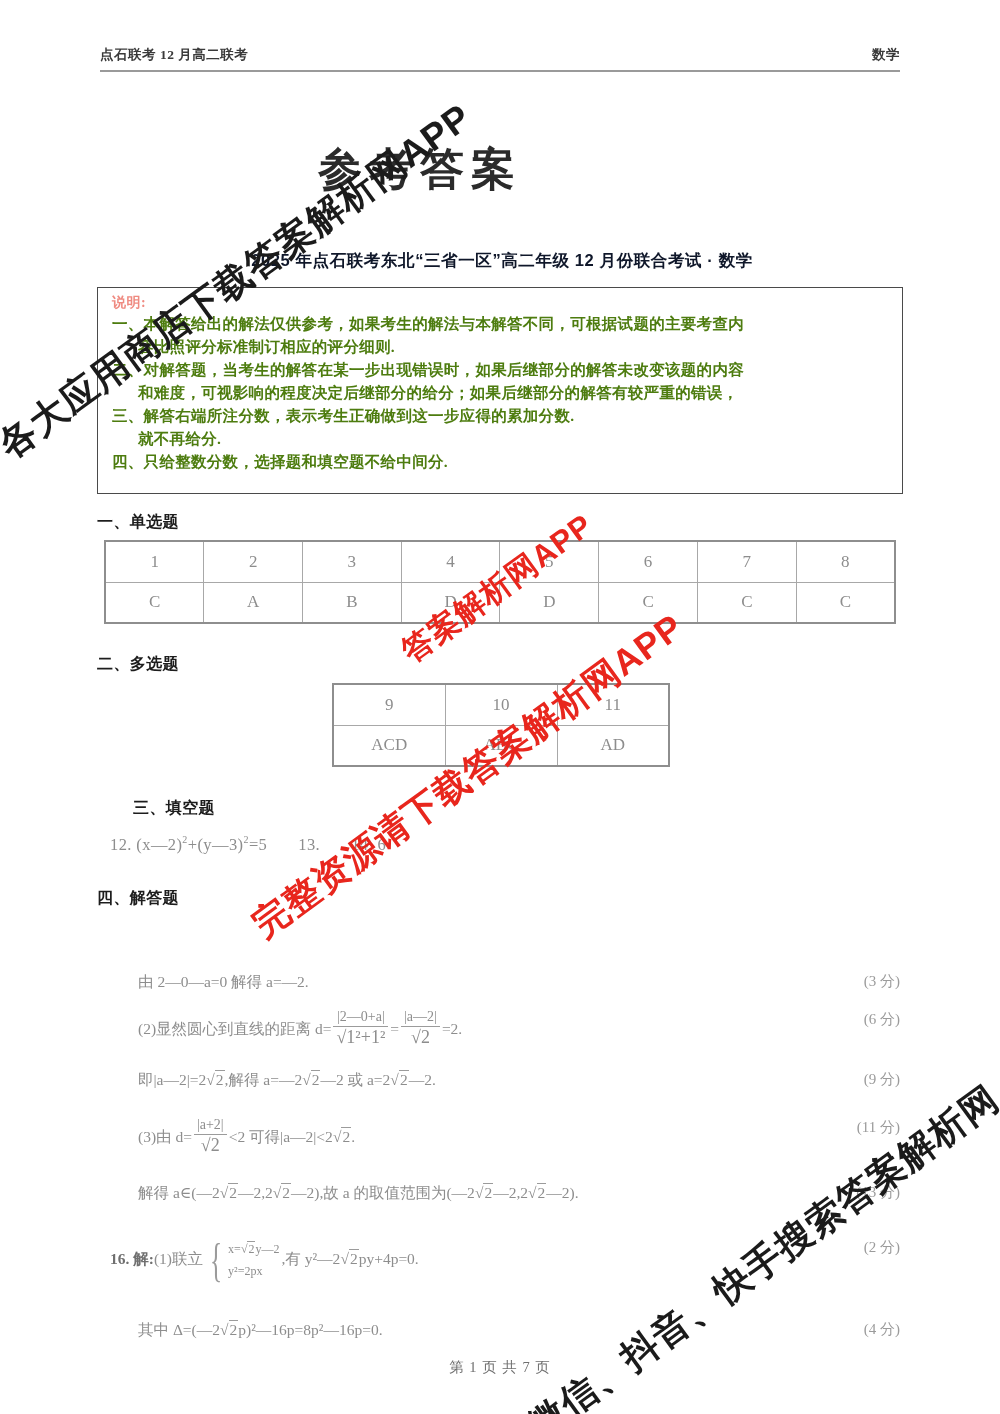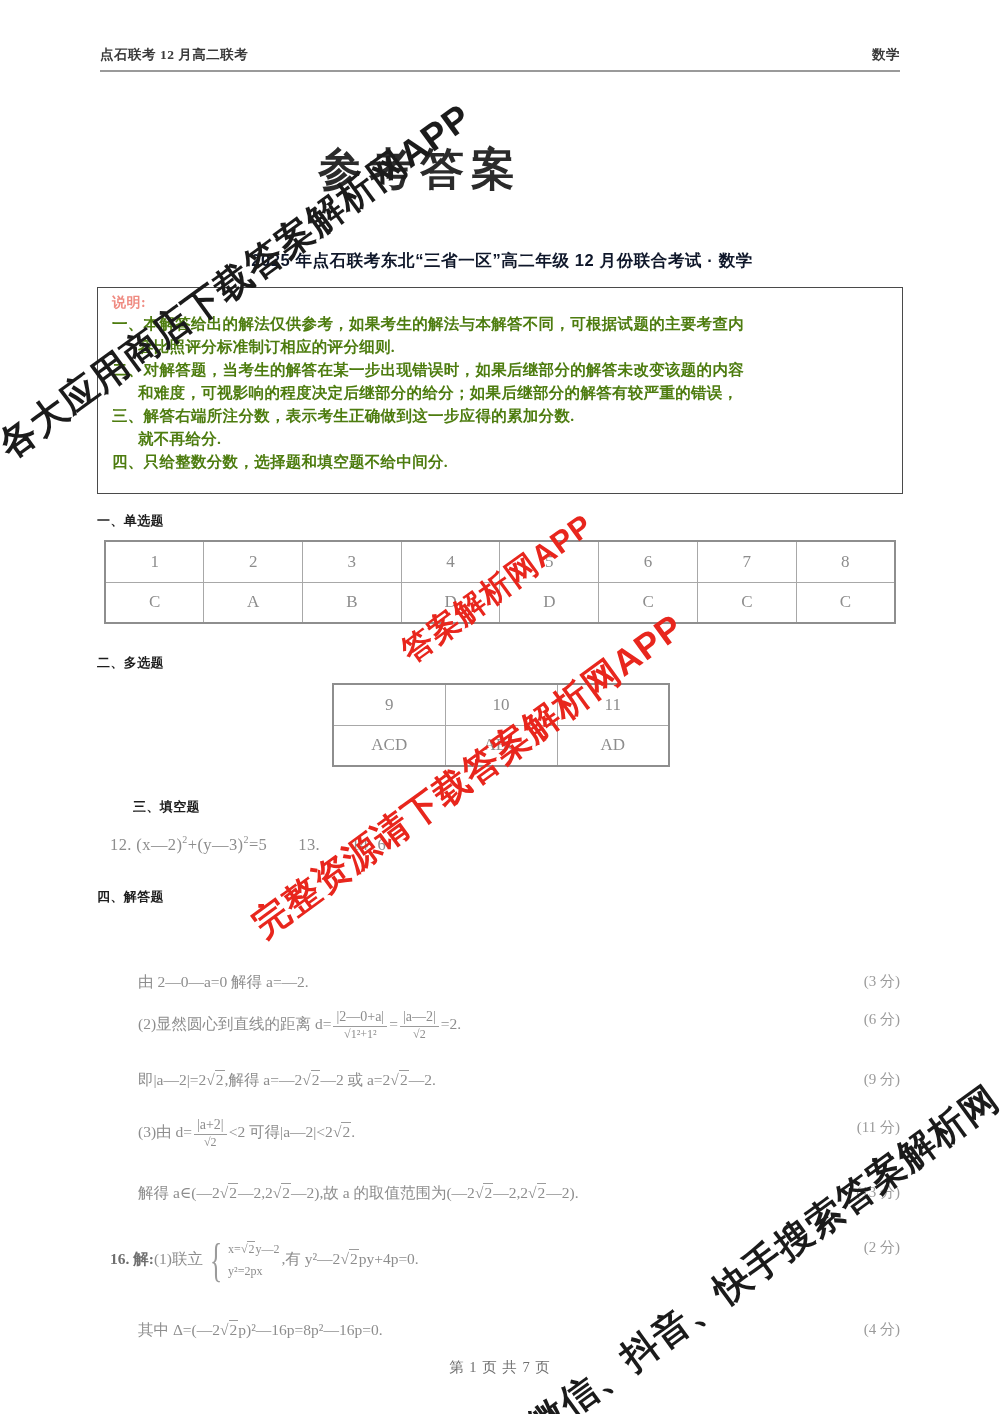--- a/index.html
+++ b/index.html
@@ -98,21 +98,21 @@
     line-height: 1.48;
     letter-spacing: .3px;
     color: #4d7c0f;
     text-indent: 0;
   }
   .note-list li .cont { display: block; padding-left: 26px; }
 
   
   .sec-head {
     position: absolute;
-    font-size: 13px;
+    font-size: 16px;
     font-weight: bold;
     color: #1d1d1d;
     font-family: "Liberation Sans", sans-serif;
     letter-spacing: .4px;
   }
 
   
   table.ans {
     border-collapse: collapse;
     position: absolute;
@@ -168,21 +168,21 @@
 
   
   .frac {
     display: inline-block;
     vertical-align: -0.55em;
     text-align: center;
     line-height: 1.05;
     margin: 0 2px;
   }
   .frac .num { display: block; border-bottom: 1px solid #9b9b9b; padding: 0 3px 1px 3px; font-size: 14px; }
-  .frac .den { display: block; padding: 1px 3px 0 3px; font-size: 12px; }
+  .frac .den { display: block; padding: 1px 3px 0 3px; font-size: 18px; }
   .rad { white-space: nowrap; }
   .rad .bar { border-top: 1px solid #9b9b9b; padding: 0 1px; }
   sup.p { font-size: 10px; vertical-align: super; }
 
   
   .system {
     display: inline-flex;
     align-items: center;
     vertical-align: middle;
     margin: 0 2px;

